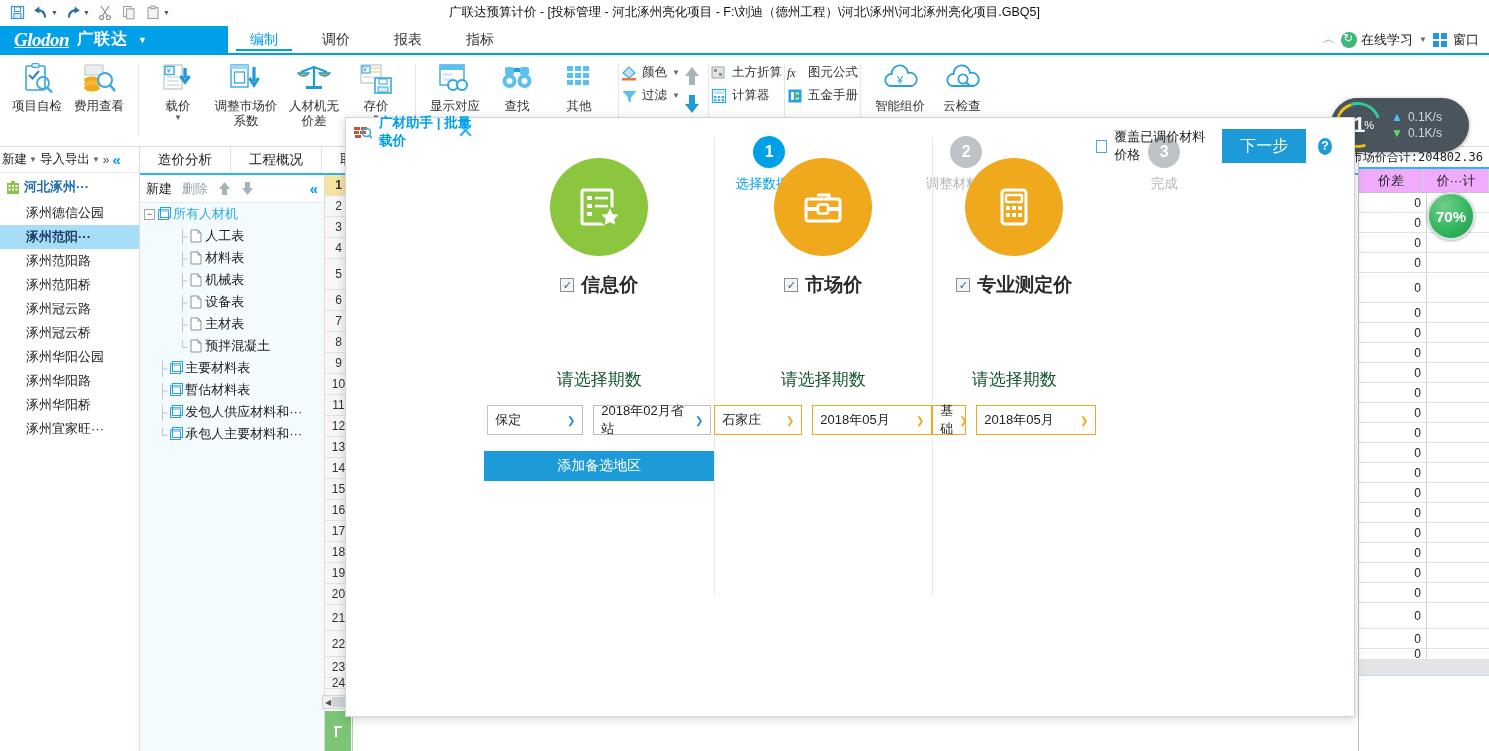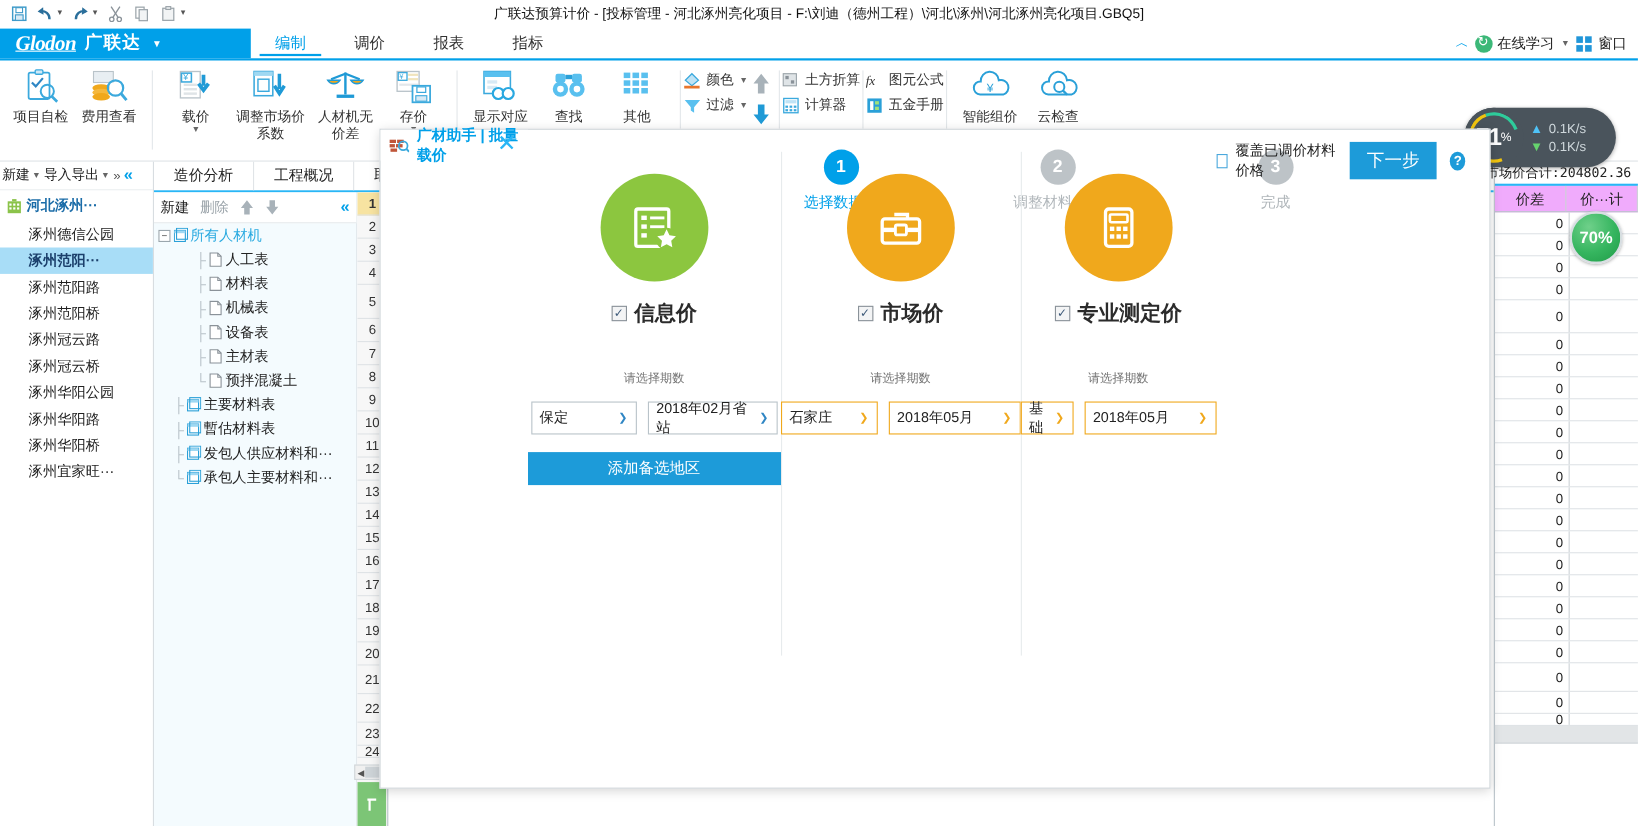--- a/index.html
+++ b/index.html
@@ -265,21 +265,21 @@
   .disc.amber { background: #f0a81c; }
   .card-title {
     margin-top: 16px; display: flex; align-items: center; gap: 7px;
     font-size: 19px; font-weight: bold; color: #2b2b2b;
   }
   .cb {
     width: 14px; height: 14px; border: 1px solid #8a9299; background: #f3f4f5;
     display: flex; align-items: center; justify-content: center;
     font-size: 11px; color: #3f5b7a; line-height: 11px;
   }
-  .card-hint { margin-top: 38px; font-size: 11px; color: #737373; }
+  .card-hint { margin-top: 70px; font-size: 17px; color: #14532d; }
   .selrow { margin-top: 14px; display: flex; gap: 10px; }
   .fsel {
     height: 30px; border: 1px solid #b9c3c9; background: #fff;
     display: flex; align-items: center; gap: 6px; padding: 0 7px;
     font-size: 13px; color: #222; position: relative;
   }
   .fsel.amber { border-color: #f0a81c; }
   .fsel .cvt { color: #2f86c4; font-size: 10px; margin-left: auto; }
   .fsel.amber .cvt { color: #f0a81c; }
   .btn-alt {
@@ -1110,21 +1110,21 @@
               <rect x="31" y="33" width="4" height="4"></rect>
           </g>
         </svg>
       </div>
       <div class="card-title">
         <span class="cb">✓</span>
         <span>专业测定价</span>
       </div>
       <div class="card-hint">请选择期数</div>
       <div class="selrow">
-        <div class="fsel amber" style="width:48px">
+        <div class="fsel amber" style="width:34px">
           <span>基础</span>
           <span class="cvt">❯</span>
         </div>
         <div class="fsel amber" style="width:120px">
           <span>2018年05月</span>
           <span class="cvt">❯</span>
         </div>
       </div>
     </div>
   </div>

